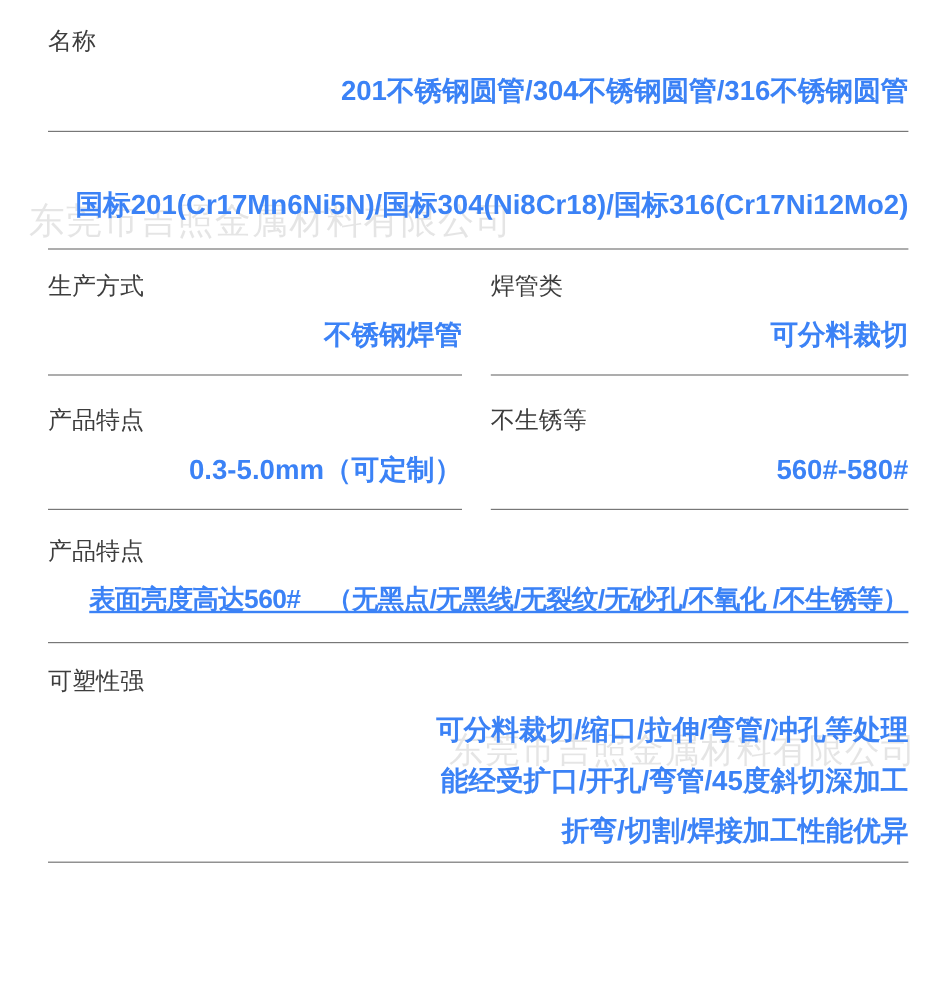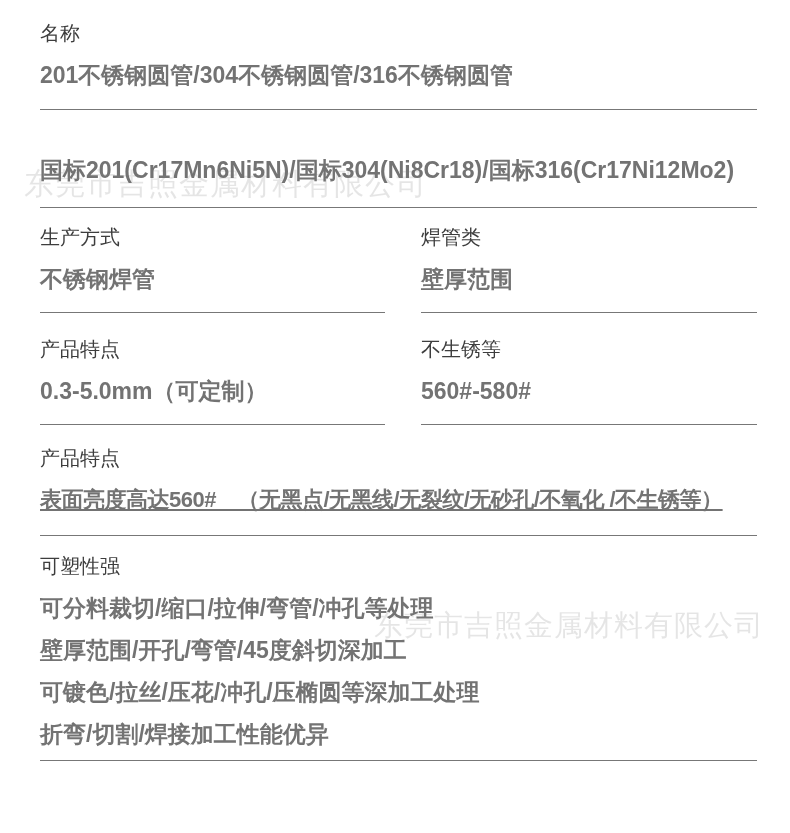--- a/index.html
+++ b/index.html
@@ -27,27 +27,27 @@
   
   .content {
     position:relative; z-index:1;
     padding:23px 33px 0 40px;
   }
 
   .spec-label {
     font-size:20px; line-height:24px;
     color:#3d3d3d; font-weight:400;
     margin:0;
-    font-family:Liberation Mono, monospace;
   }
   .spec-value {
     font-size:23px; line-height:28px;
-    color:#737373; font-weight:700;
+    color:#3b82f6; font-weight:700;
     margin:14px 0 0 0;
     white-space:nowrap;
+    text-align:right;
   }
   .spec-value.tight { font-size:22px; letter-spacing:-0.5px;text-decoration:underline; }
 
   .divider {
     border:none; height:0;
     border-top:1px solid #777777;
     margin:20px 0 0 0;
   }
   .sec2 { padding-top:32px; }
   .sec2 .divider { margin-top:23px; }
@@ -56,21 +56,21 @@
   .sec4 { padding-top:26px; }
   .sec5 { padding-top:23px; }
   .sec5 .divider { margin-top:21px; }
   .sec6 { padding-top:20px; }
   .sec6 .spec-value { margin-bottom:12px; }
   .sec6 .divider { margin-top:8px; }
 
   .cols {
     display:grid;
     grid-template-columns:345px 1fr;
-    column-gap:36px;
+    column-gap:24px;
   }
 </style>
 </head>
 <body>
 
 <div class="page">
 
   <div class="watermark wm-top">东莞市吉照金属材料有限公司</div>
   <div class="watermark wm-bottom">东莞市吉照金属材料有限公司</div>
 
@@ -88,21 +88,21 @@
     </div>
 
     <div class="sec-cols cols">
       <div>
         <p class="spec-label">生产方式</p>
         <p class="spec-value">不锈钢焊管</p>
         <hr class="divider">
       </div>
       <div>
         <p class="spec-label">焊管类</p>
-        <p class="spec-value">壁厚范围</p>
+        <p class="spec-value">可分料裁切</p>
         <hr class="divider">
       </div>
     </div>
 
     <div class="sec4 sec-cols cols">
       <div>
         <p class="spec-label">产品特点</p>
         <p class="spec-value">0.3-5.0mm（可定制）</p>
         <hr class="divider">
       </div>
@@ -115,20 +115,19 @@
 
     <div class="sec5">
       <p class="spec-label">产品特点</p>
       <p class="spec-value tight">表面亮度高达560#　（无黑点/无黑线/无裂纹/无砂孔/不氧化 /不生锈等）</p>
       <hr class="divider">
     </div>
 
     <div class="sec6">
       <p class="spec-label">可塑性强</p>
       <p class="spec-value">可分料裁切/缩口/拉伸/弯管/冲孔等处理</p>
-      <p class="spec-value">壁厚范围/开孔/弯管/45度斜切深加工</p>
-      <p class="spec-value">可镀色/拉丝/压花/冲孔/压椭圆等深加工处理</p>
+      <p class="spec-value">能经受扩口/开孔/弯管/45度斜切深加工</p>
       <p class="spec-value">折弯/切割/焊接加工性能优异</p>
       <hr class="divider">
     </div>
 
   </div>
 </div>
 
 </body></html>

